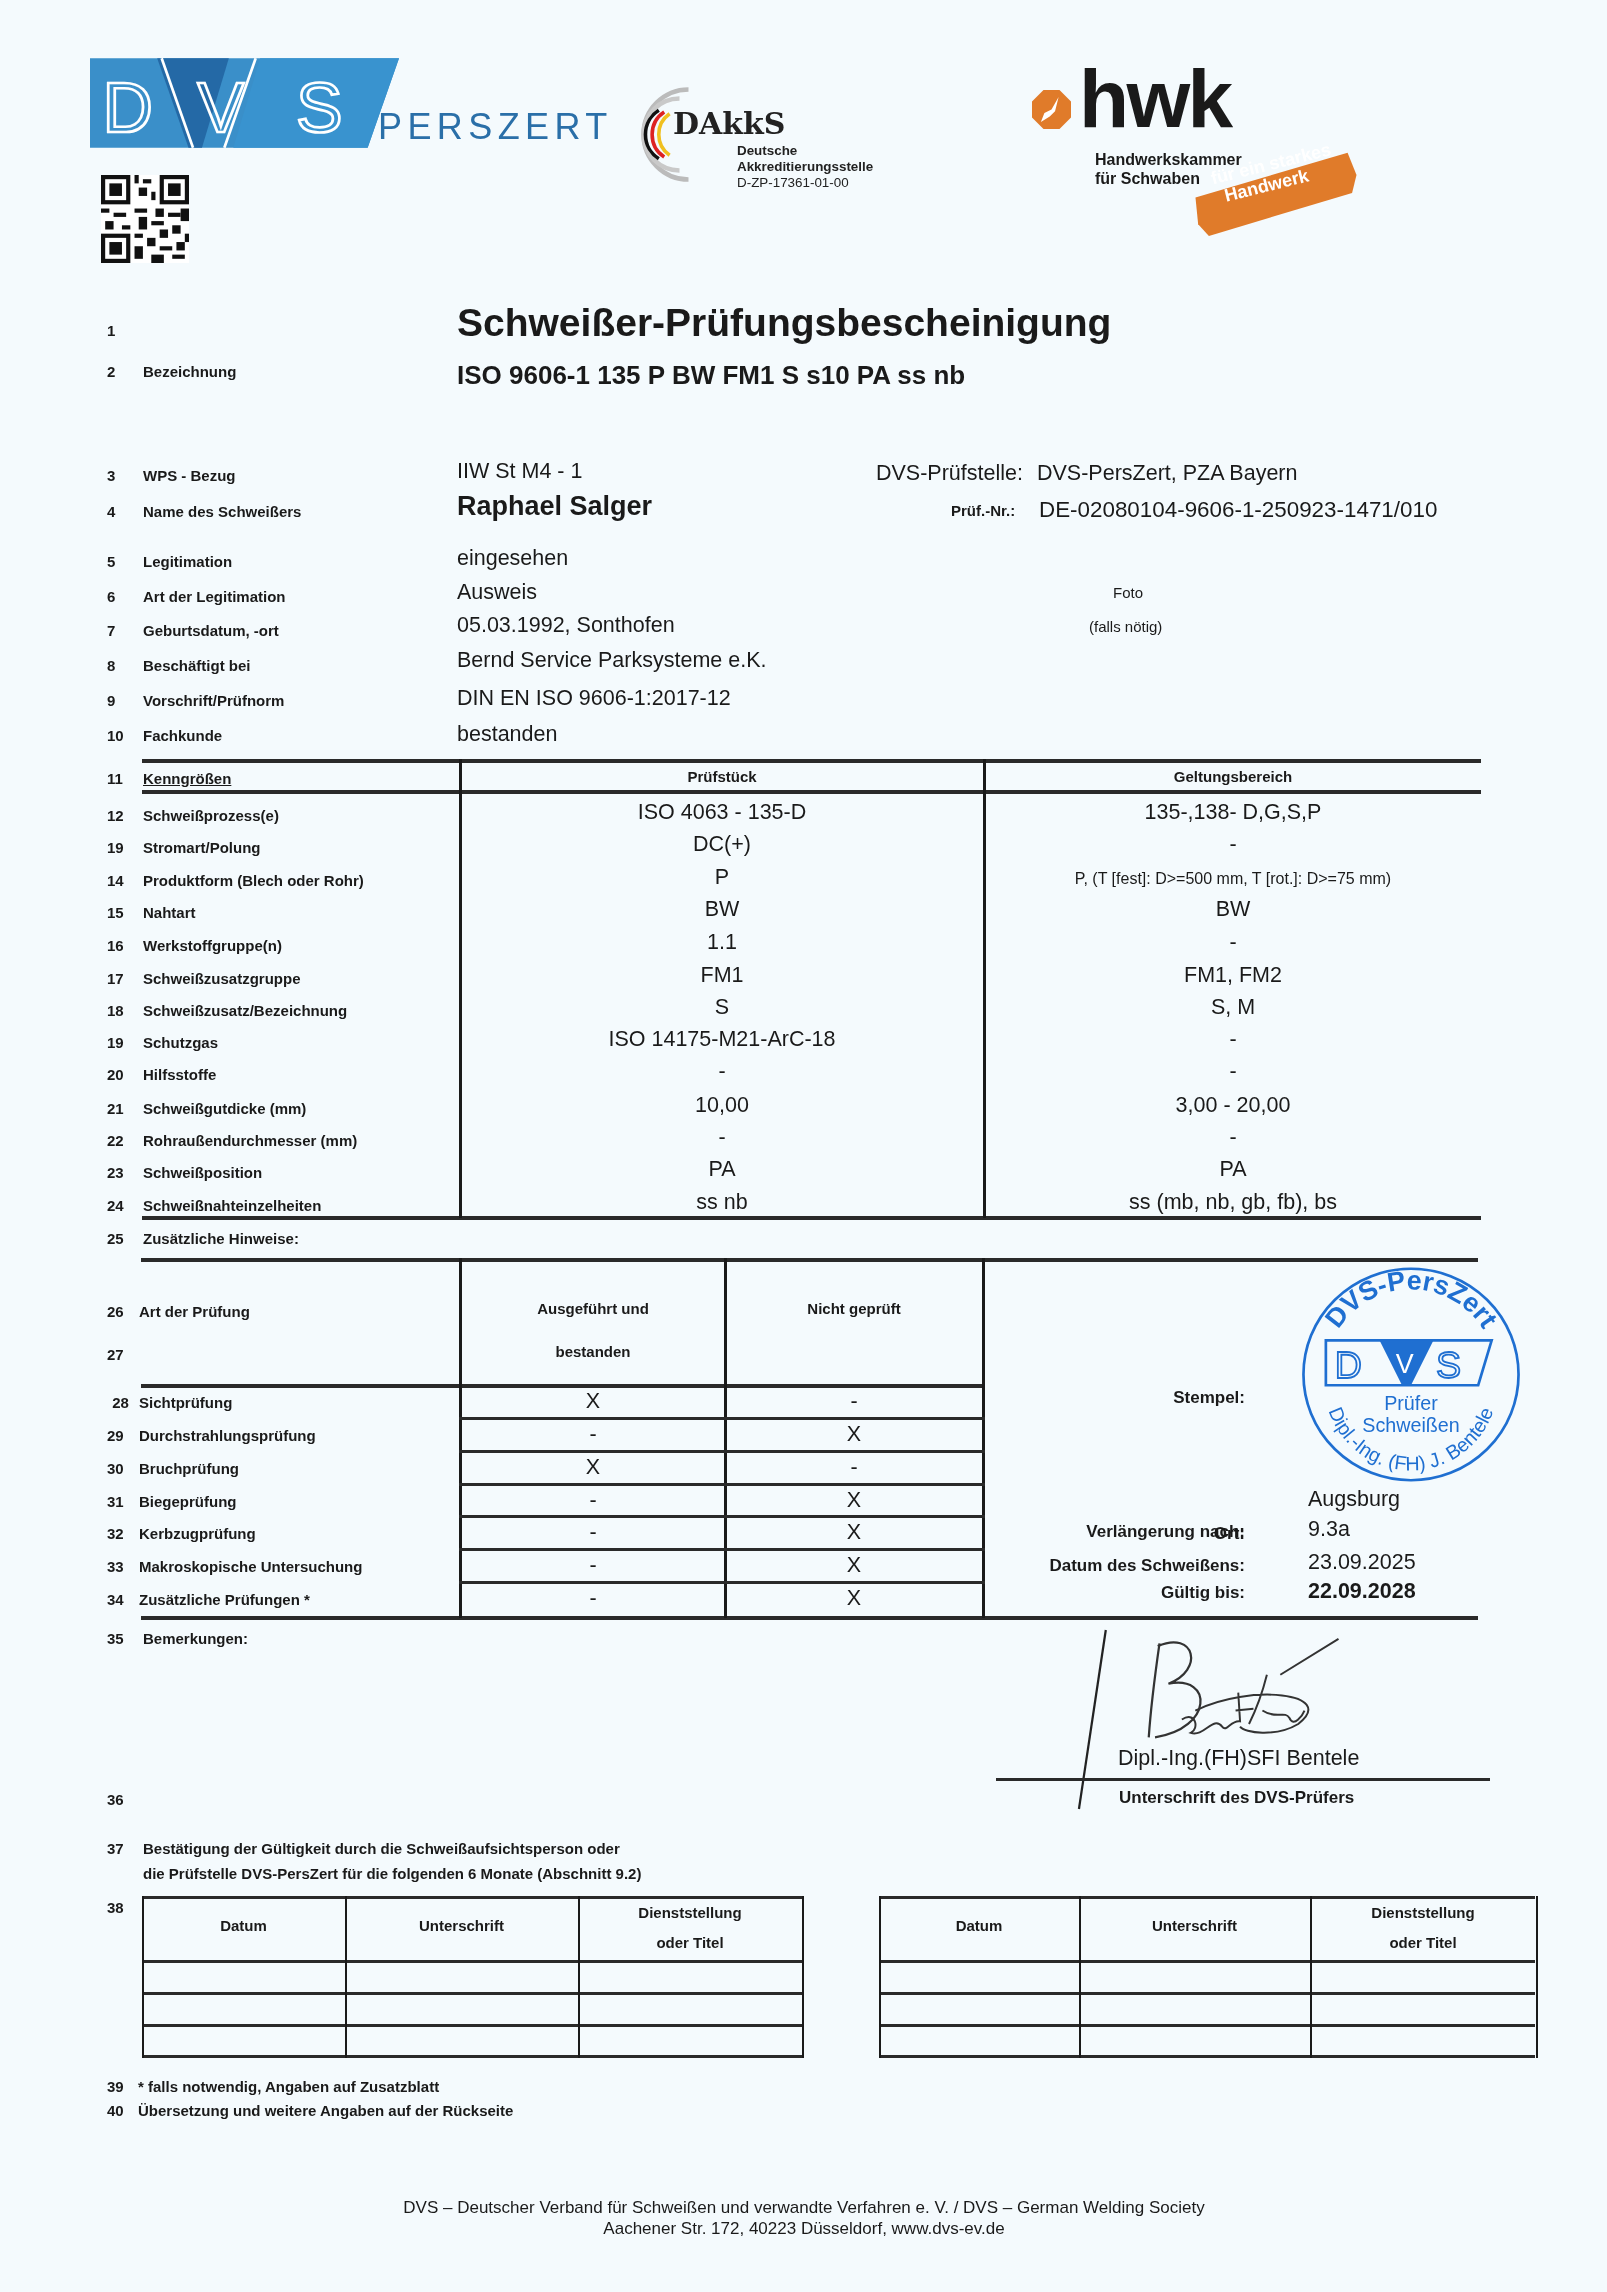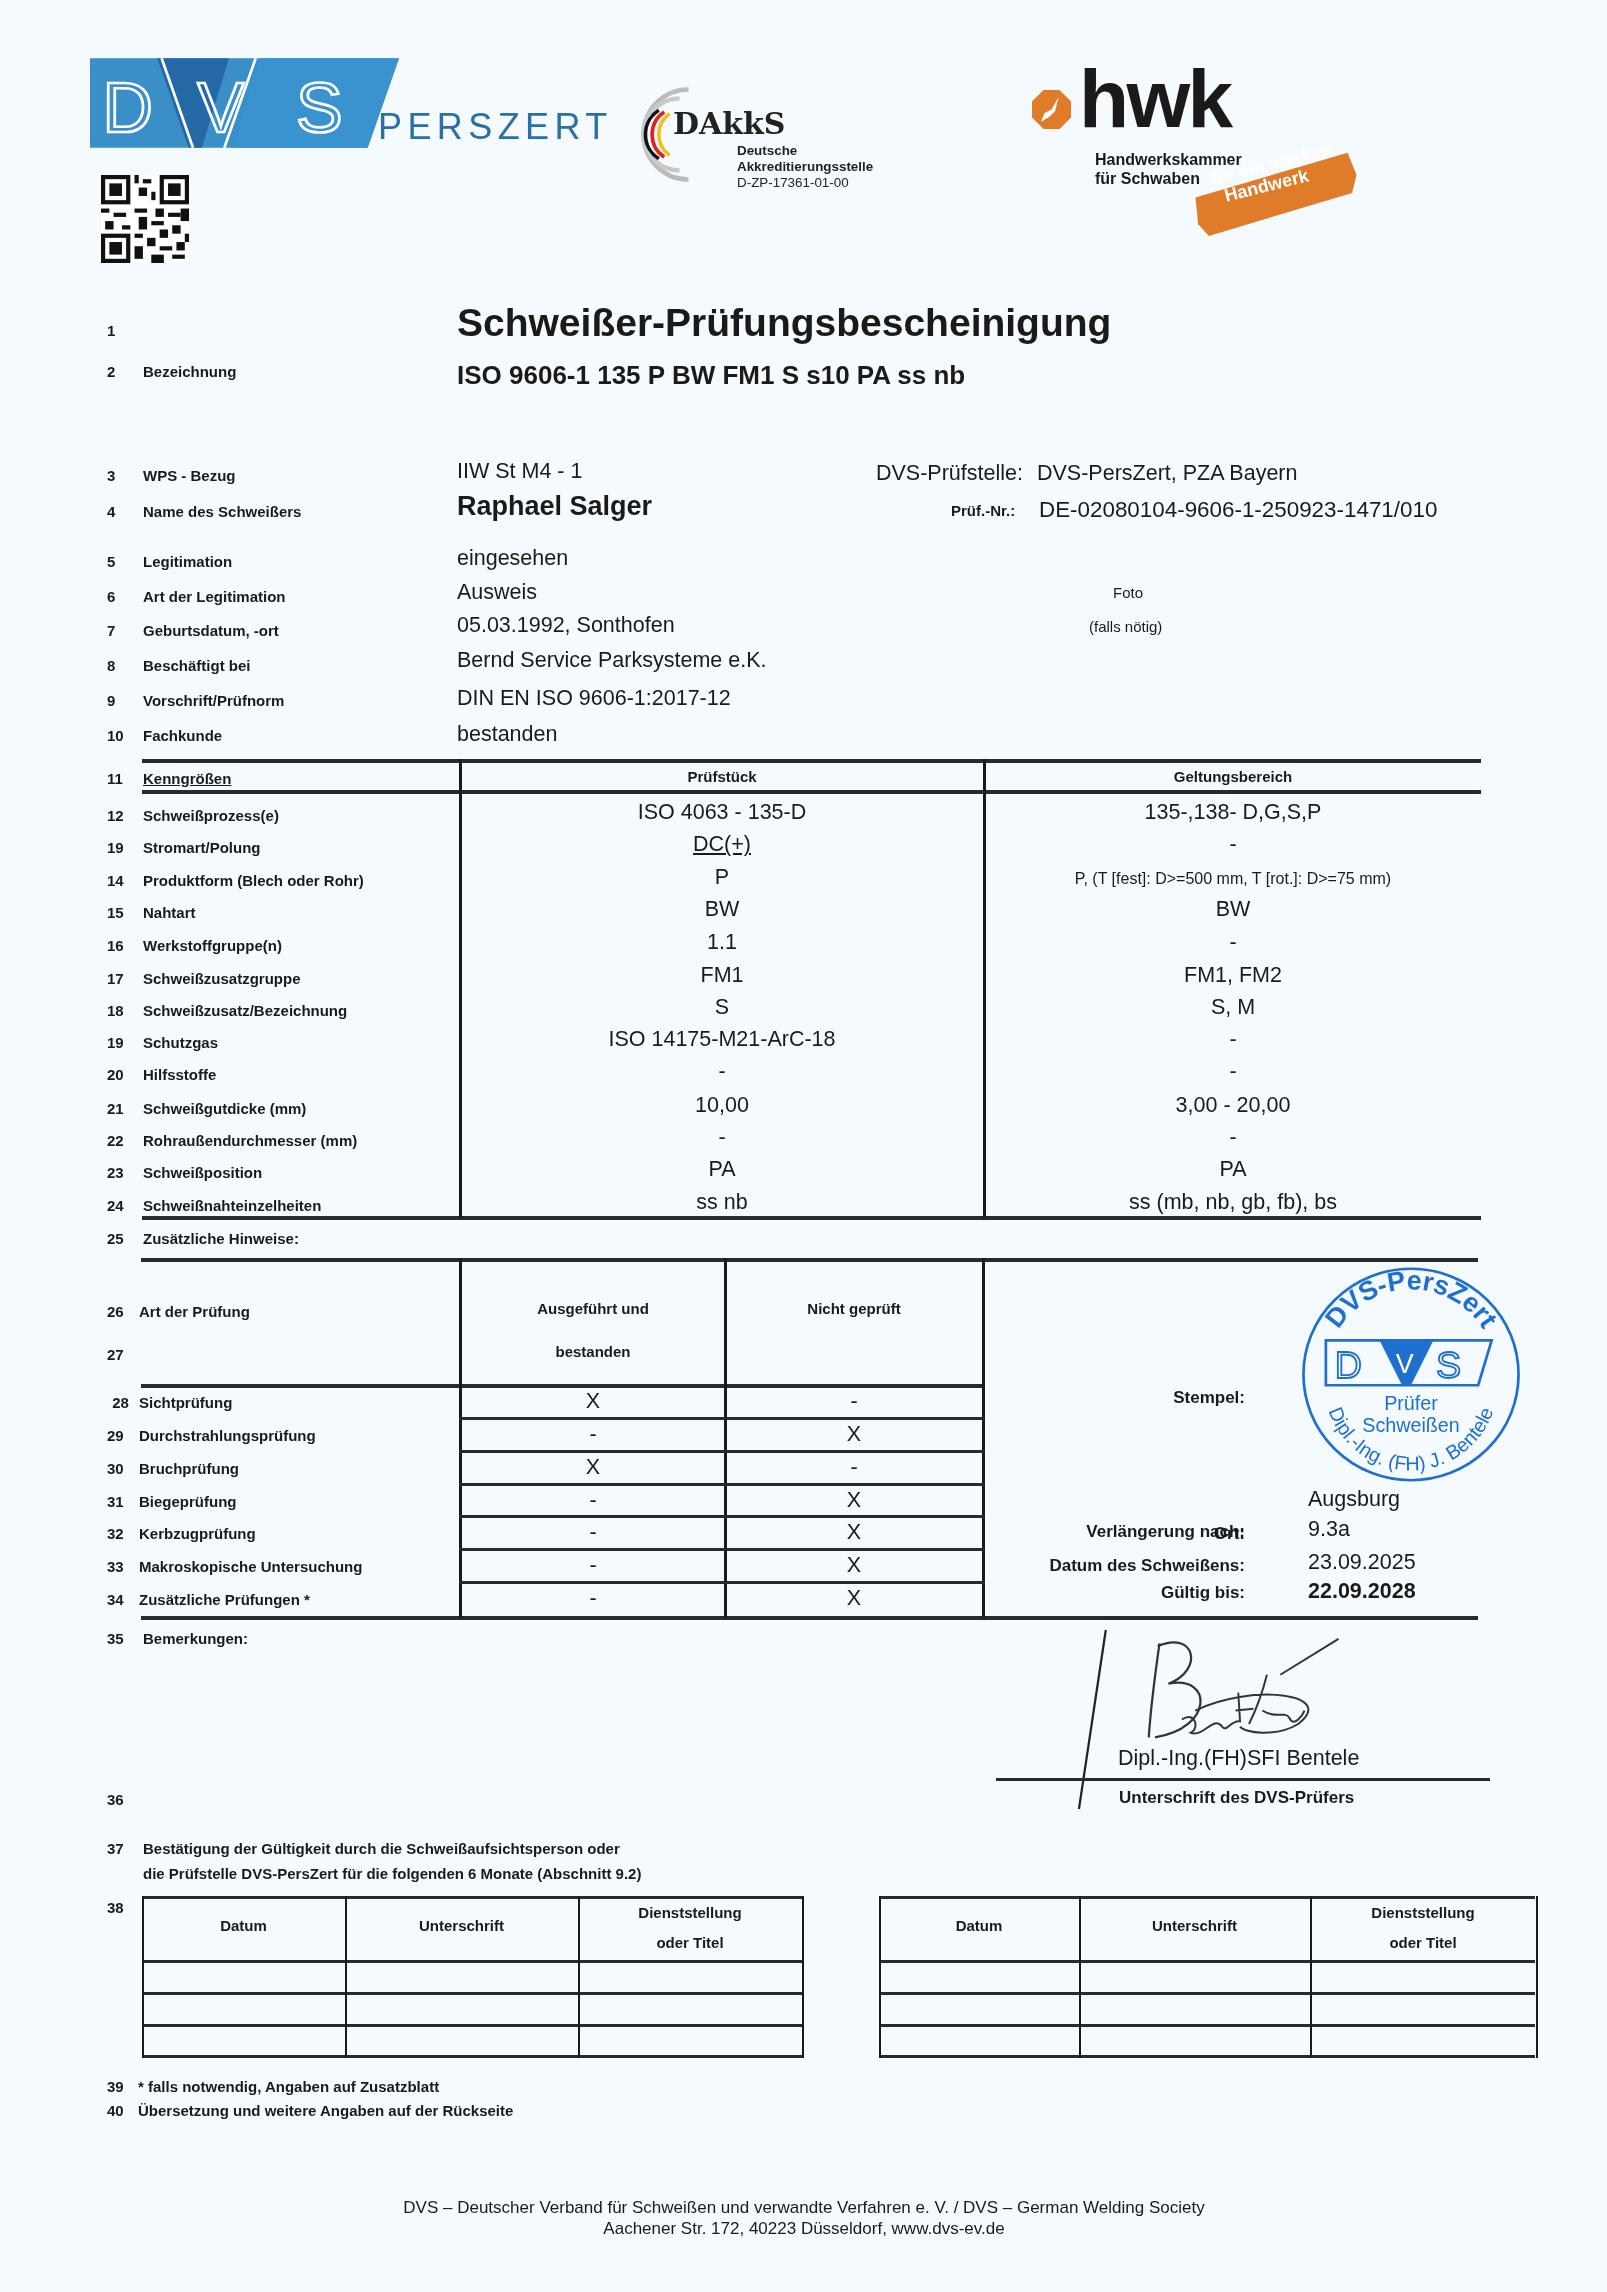--- a/index.html
+++ b/index.html
@@ -179,21 +179,21 @@
 <div id="params-block">
     <div style="position:absolute;left:0;top:800px;width:1608px;height:32px;">
       <div class="num" style="top:7.2px;">12</div>
       <div class="lbl" style="top:7.2px;">Schweißprozess(e)</div>
       <div class="cell" style="left:461px;width:522px;top:0px;">ISO 4063 - 135-D</div>
       <div class="cell" style="left:986px;width:494px;top:0px;">135-,138- D,G,S,P</div>
     </div>
     <div style="position:absolute;left:0;top:832px;width:1608px;height:32px;">
       <div class="num" style="top:7.2px;">19</div>
       <div class="lbl" style="top:7.2px;">Stromart/Polung</div>
-      <div class="cell" style="left:461px;width:522px;top:0px;text-decoration:underline;">DC(+)</div>
+      <div class="cell" style="left:461px;width:522px;top:0px;">DC(+)</div>
       <div class="cell" style="left:986px;width:494px;top:0px;">-</div>
     </div>
     <div style="position:absolute;left:0;top:865px;width:1608px;height:32px;">
       <div class="num" style="top:7.2px;">14</div>
       <div class="lbl" style="top:7.2px;">Produktform (Blech oder Rohr)</div>
       <div class="cell" style="left:461px;width:522px;top:0px;">P</div>
       <div class="cell" style="left:986px;width:494px;font-size:16px;top:5.4px;">P, (T [fest]: D&gt;=500 mm, T [rot.]: D&gt;=75 mm)</div>
     </div>
     <div style="position:absolute;left:0;top:897px;width:1608px;height:32px;">
       <div class="num" style="top:7.2px;">15</div>

